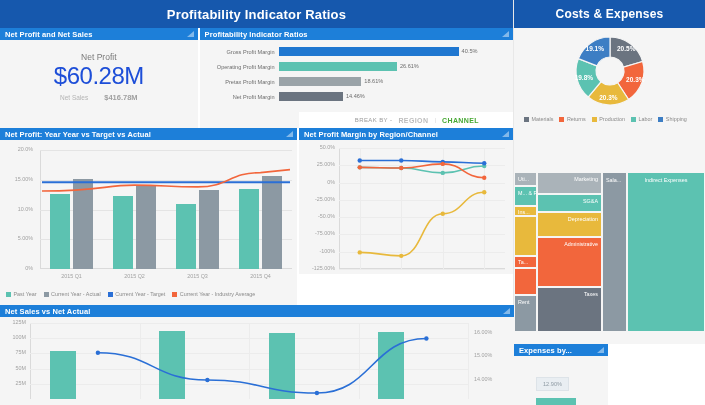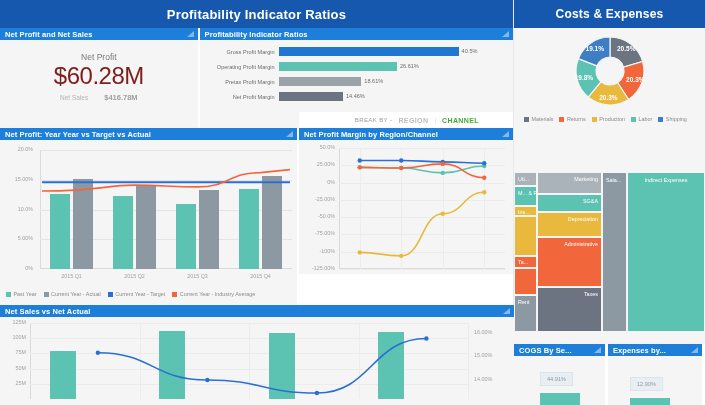--- a/index.html
+++ b/index.html
@@ -33,21 +33,21 @@
     position:absolute; right:4px; top:3px; width:7px; height:6px;
     opacity:.45;
   }
   .ph .corner svg { display:block; }
 
   .panel { background:#f5f5f5; position:relative; overflow:hidden; }
 
   
   .kpi-body { height:74px; display:flex; flex-direction:column; align-items:center; justify-content:center; gap:1px; background:#f5f5f5;}
   .kpi-label { font-size:8.5px; color:#7a7a7a; }
-  .kpi-value { font-size:24px; color:#7f1d1d; font-weight:normal; letter-spacing:-.5px; line-height:1.05;}
+  .kpi-value { font-size:24px; color:#1d4ed8; font-weight:normal; letter-spacing:-.5px; line-height:1.05;}
   .kpi-sub { display:flex; gap:16px; align-items:center; margin-top:4px;}
   .kpi-sub-l { font-size:6.5px; color:#b4b4b4; }
   .kpi-sub-v { font-size:7.5px; color:#a0a0a0; font-weight:bold; }
 
   
   .ratios { padding:6px 4px 4px 2px; }
   .rrow { display:flex; align-items:center; height:11px; margin-bottom:4px; }
   .rlab { width:77px; text-align:right; padding-right:4px; font-size:5.6px; color:#6d6d6d; }
   .rtrack { flex:1; position:relative; height:9px; }
   .rbar { height:9px; }
@@ -432,32 +432,20 @@
             <span class="tmtxt" style="left:3px;top:2px;">Ta...</span>
           </div>
           <div class="tmcell" style="left:0px;top:96px;width:23px;height:27px;background:#f2663c;border:1px solid #f5f5f5;"></div>
           <div class="tmcell" style="left:0px;top:123px;width:23px;height:37px;background:#8c99a3;border:1px solid #f5f5f5;">
             <span class="tmtxt" style="left:3px;top:3px;">Rent</span>
           </div>
         </div>
     </div>
 
     <div style="display:flex; height:61px;">
-      <div class="panel" style="width:94px; border-right:3px solid #fff; position:relative;">
-        <div class="ph">
-          <span>COGS By Se...</span>
-          <span class="corner">
-            <svg width="7" height="6" viewBox="0 0 7 6">
-                <path d="M0 6 L7 6 L7 0 Z" fill="#ffffff"></path>
-              </svg>
-          </span>
-        </div>
-        <div class="mini-val" style="left:26px; top:28px;">44.91%</div>
-        <div style="position:absolute; left:26px; top:49px; width:40px; height:12px; background:#5cc2b1;"></div>
-      </div>
       <div class="panel" style="width:94px; position:relative;">
         <div class="ph">
           <span>Expenses by...</span>
           <span class="corner">
             <svg width="7" height="6" viewBox="0 0 7 6">
                 <path d="M0 6 L7 6 L7 0 Z" fill="#ffffff"></path>
               </svg>
           </span>
         </div>
         <div class="mini-val" style="left:22px; top:33px;">12.90%</div>

